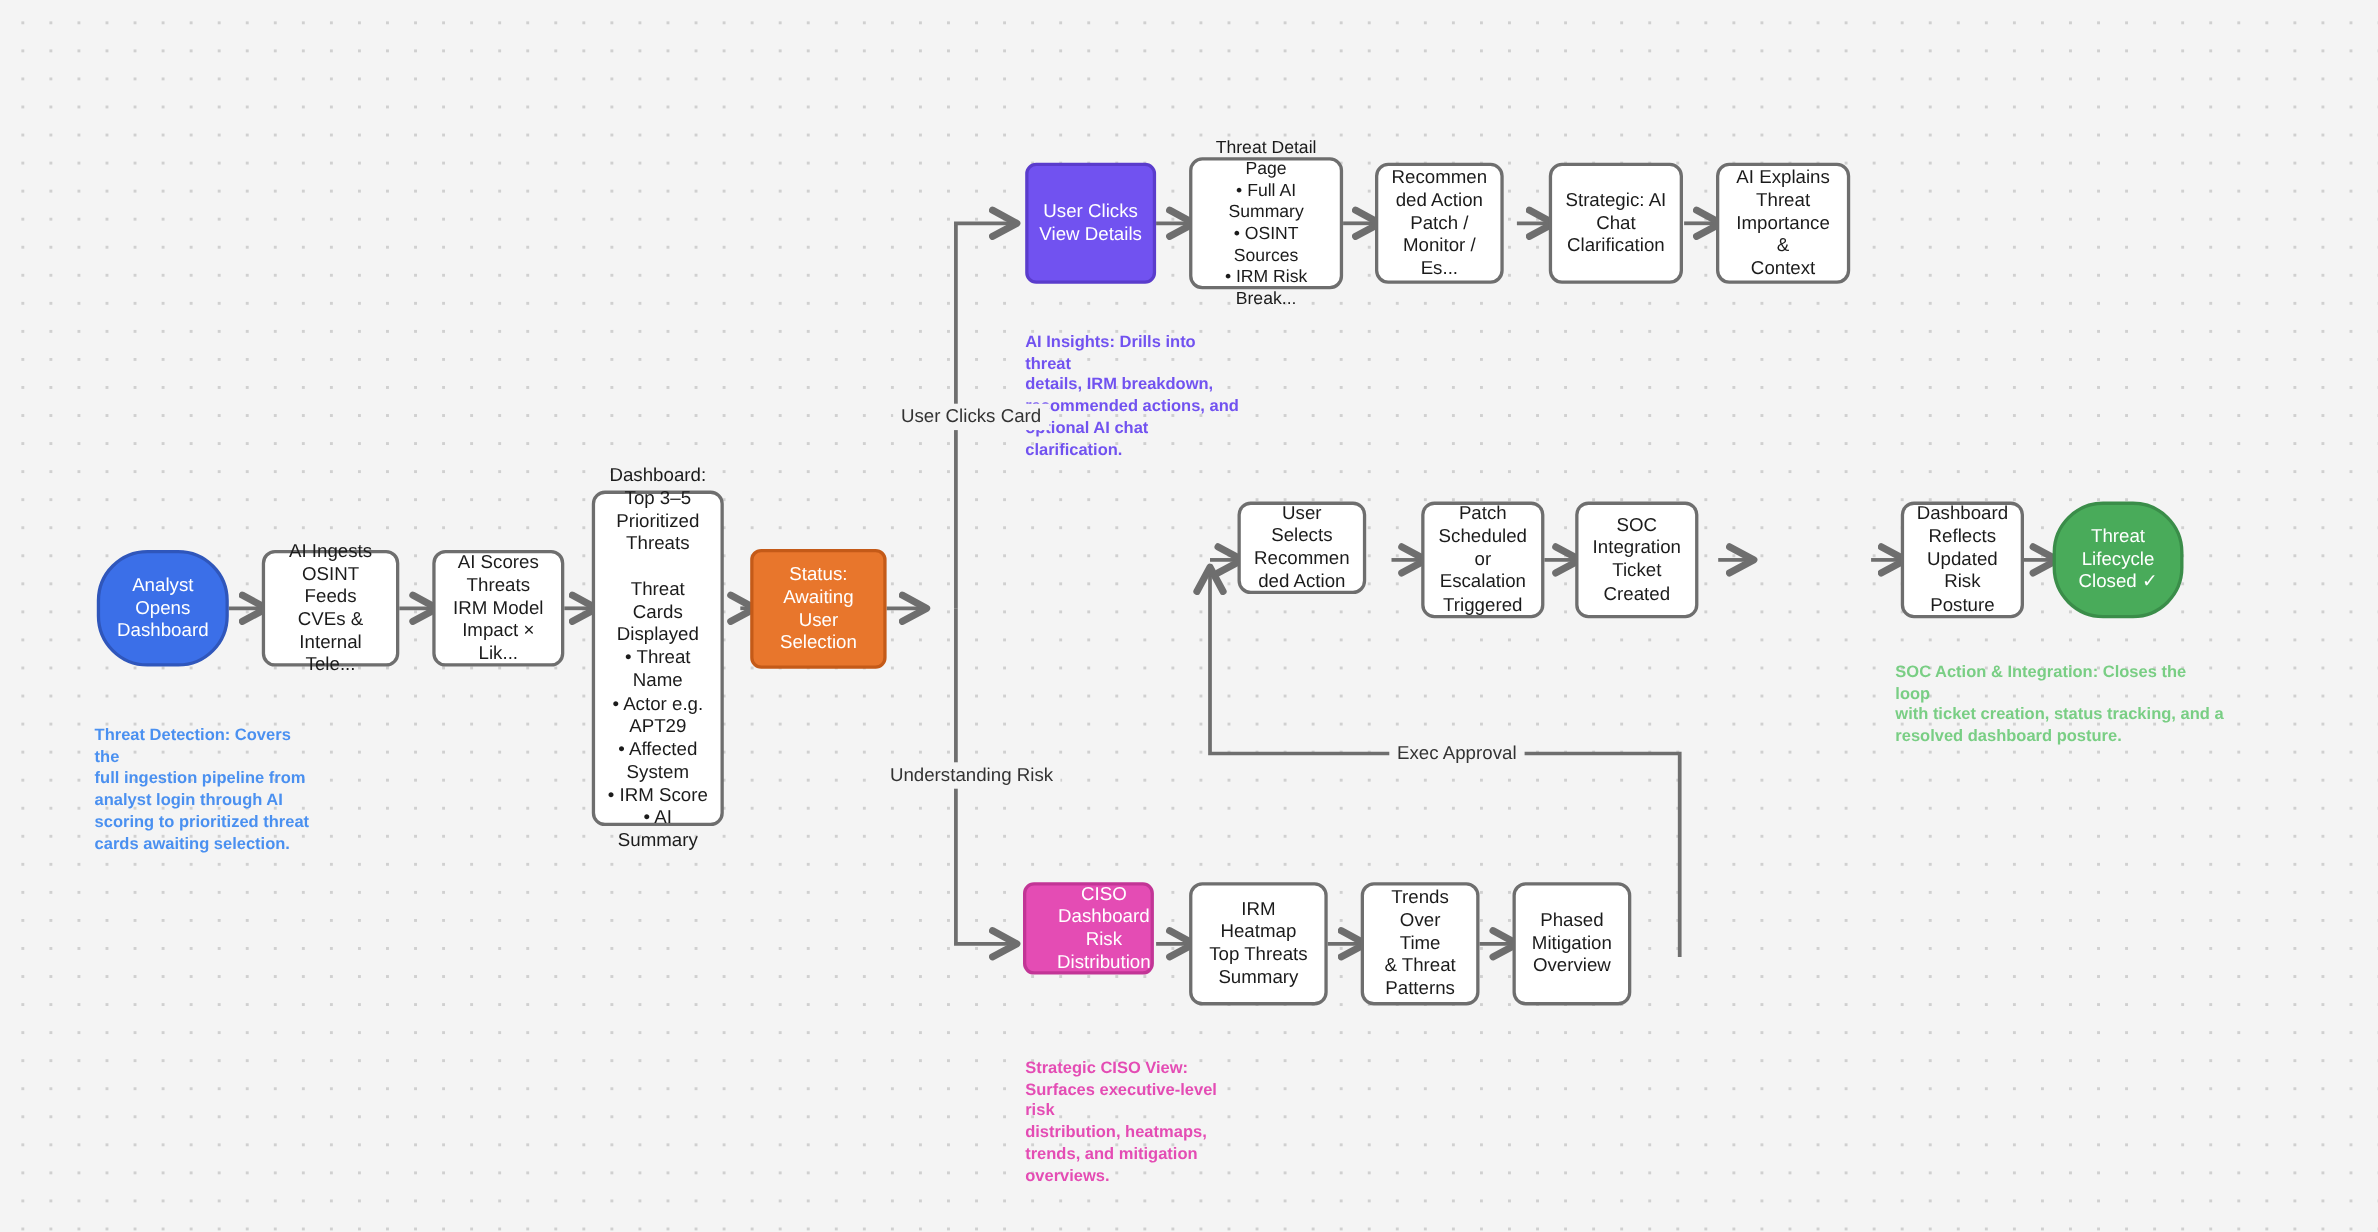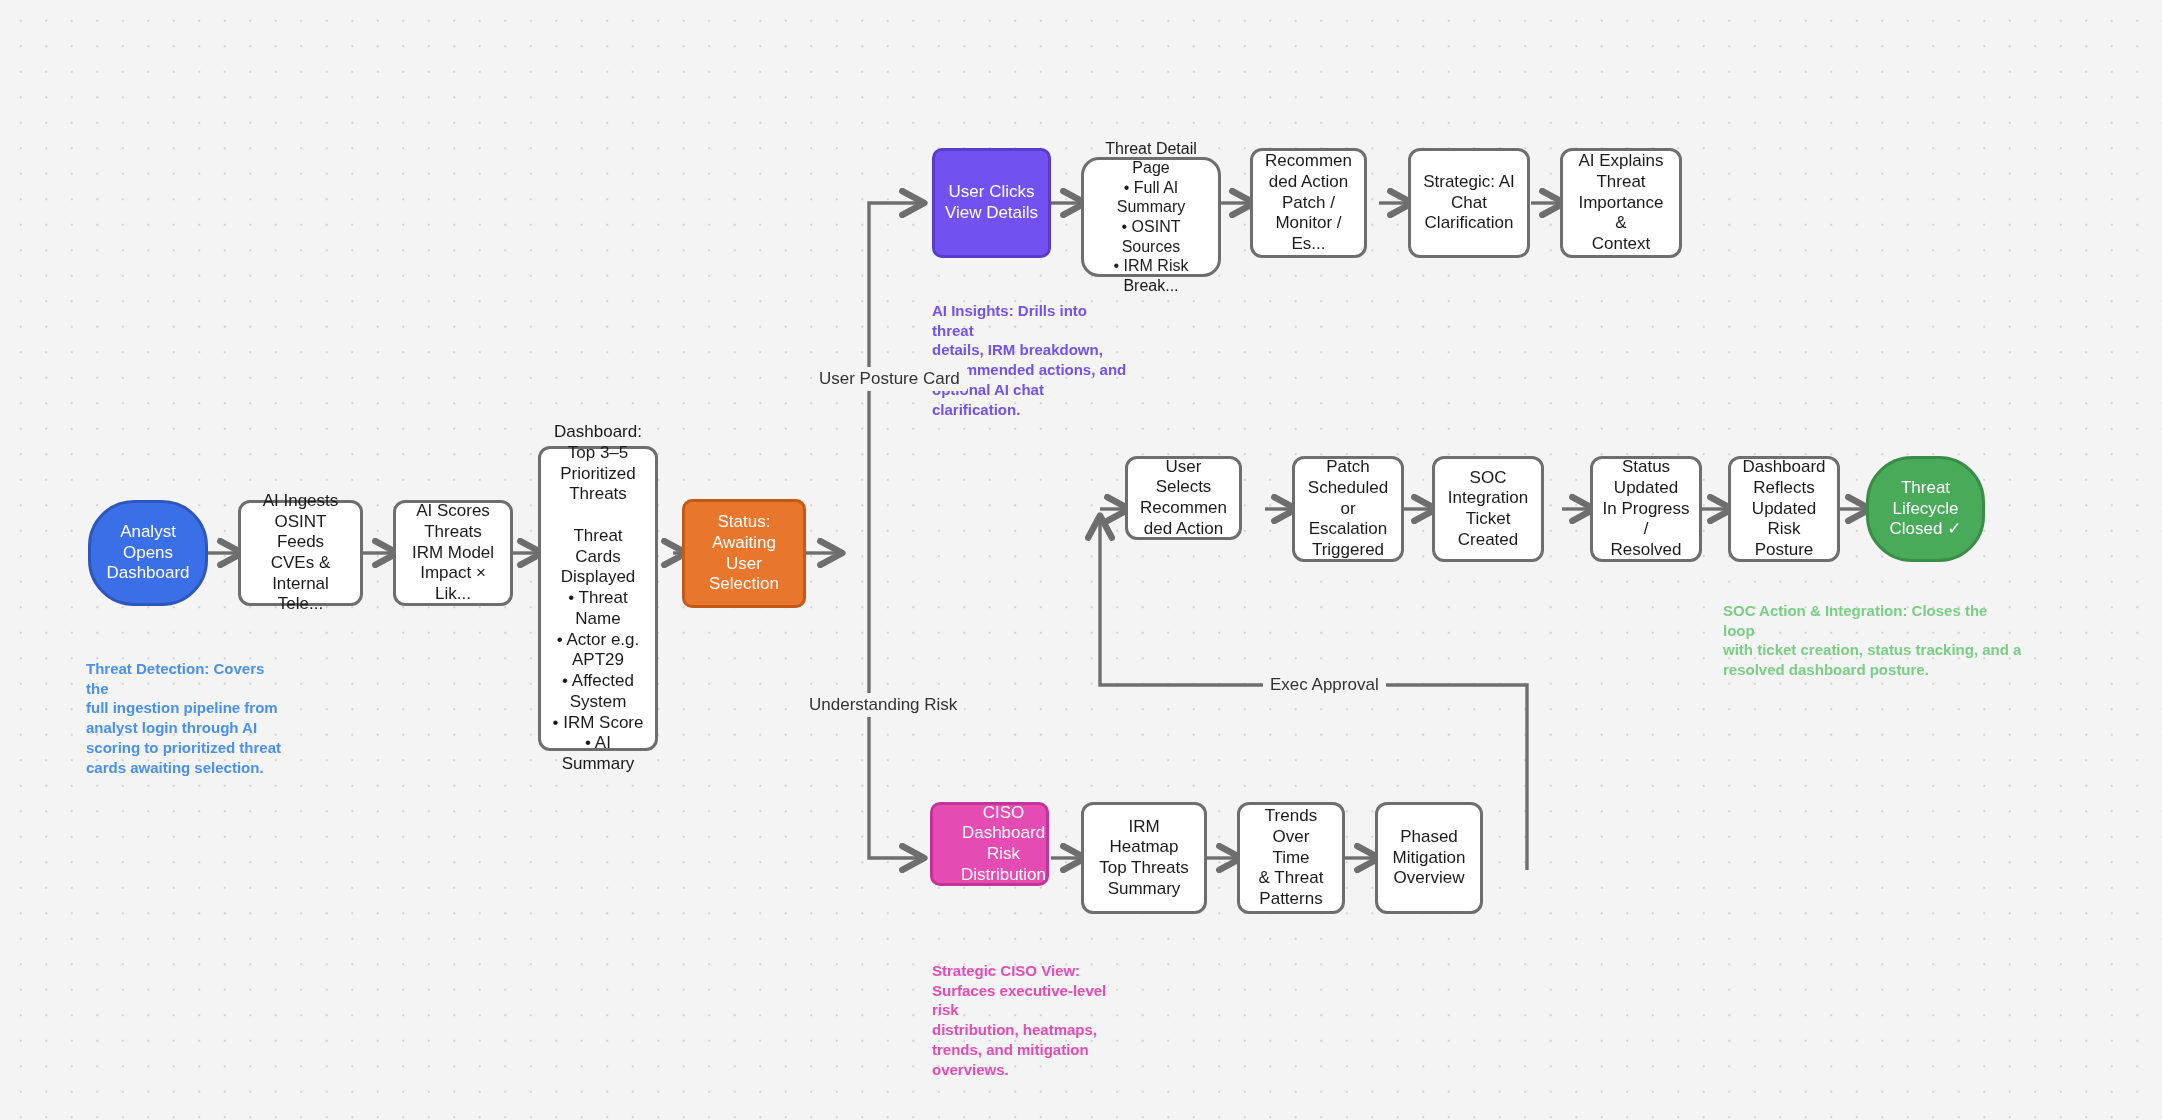--- a/index.html
+++ b/index.html
@@ -160,21 +160,21 @@
     <span class="label">Status:
 Awaiting
 User Selection</span>
   </div>
 
   <div class="node decision-purple" style="left:932px; top:148px; width:119px; height:110px;">
     <span class="label">User Clicks
 View Details</span>
   </div>
 
-  <div class="node" style="left:1081px; top:157px; width:140px; height:120px; font-size:16px;border-radius:18px;">
+  <div class="node" style="left:1081px; top:143px; width:140px; height:120px; font-size:16px;">
     <span class="label">Threat Detail
 Page
 • Full AI Summary
 • OSINT Sources
 • IRM Risk Break...</span>
   </div>
 
   <div class="node" style="left:1250px; top:148px; width:117px; height:110px;">
     <span class="label">Recommen
 ded Action
@@ -208,26 +208,20 @@
 Triggered</span>
   </div>
 
   <div class="node" style="left:1432px; top:456px; width:112px; height:106px;">
     <span class="label">SOC
 Integration
 Ticket
 Created</span>
   </div>
 
-  <div class="node" style="left:1590px; top:456px; width:112px; height:106px;">
-    <span class="label">Status
-Updated
-In Progress /
-Resolved</span>
-  </div>
 
   <div class="node" style="left:1728px; top:456px; width:112px; height:106px;">
     <span class="label">Dashboard
 Reflects
 Updated Risk
 Posture</span>
   </div>
 
   <div class="node terminal end" style="left:1866px; top:456px; width:119px; height:106px;">
     <span class="label">Threat
@@ -255,21 +249,21 @@
 Patterns</span>
   </div>
 
   <div class="node" style="left:1375px; top:802px; width:108px; height:112px;">
     <span class="label">Phased
 Mitigation
 Overview</span>
   </div>
 
   <div class="edge-label" style="left:812px; top:367px;">
-    <span>User Posture Card</span>
+    <span>User Clicks Card</span>
   </div>
 
   <div class="edge-label" style="left:802px; top:693px;">
     <span>Understanding Risk</span>
   </div>
 
   <div class="edge-label" style="left:1263px; top:673px;">
     <span>Exec Approval</span>
   </div>
 

